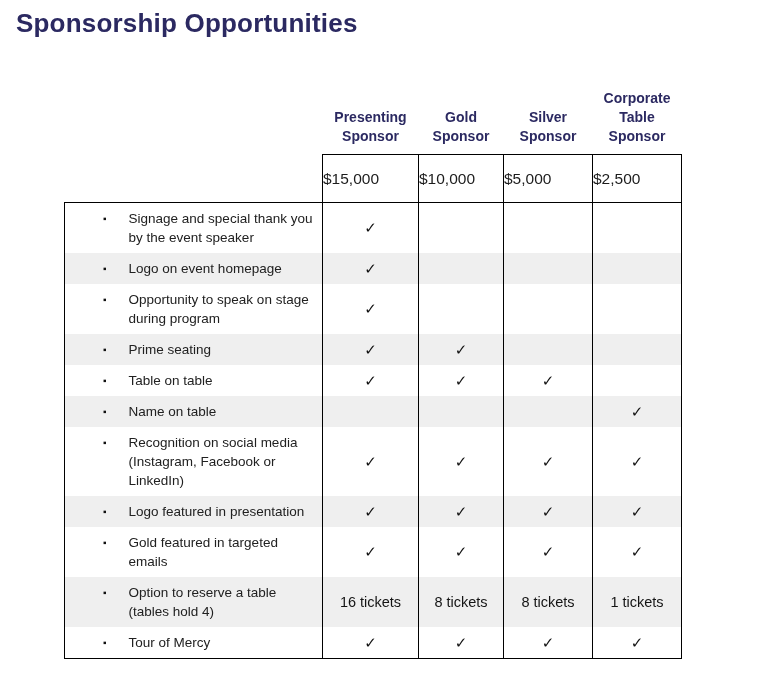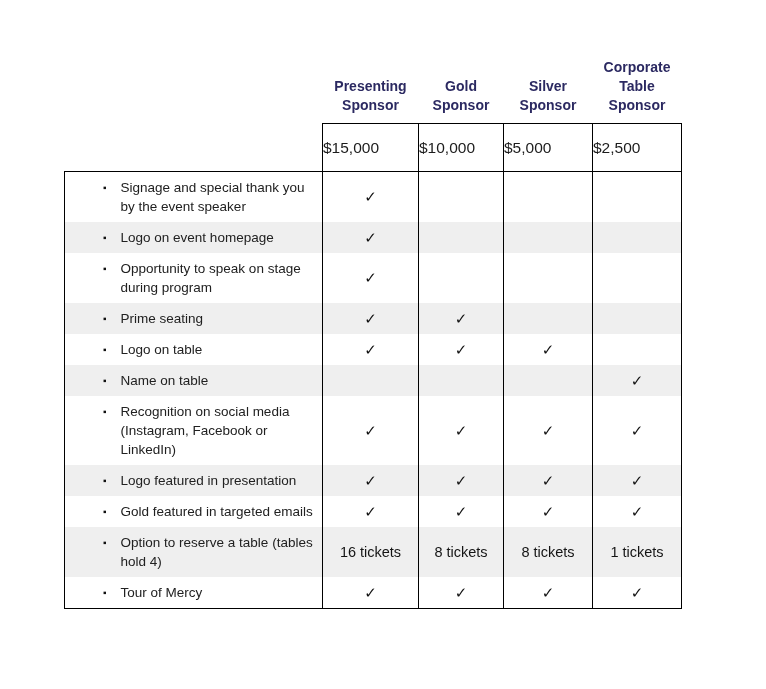--- a/index.html
+++ b/index.html
@@ -70,34 +70,35 @@
     line-height: 19px;
     color: var(--body);
   }
   .feature-inner { display: flex; gap: 14px; align-items: flex-start; }
   .bullet {
     font-size: 10px;
     line-height: 19px;
     color: #111;
     flex: 0 0 auto;
   }
-  .feature-text { flex: 1 1 auto; }
+  .feature-text { flex: 1 1 auto; margin-left: 8px; }
 
   td.value-cell {
     text-align: center;
     font-size: 14.5px;
     padding: 6px 2px;
     color: #141414;
   }
   .check { font-size: 15px; color: #111; }
 </style>
 </head>
 <body>
 
 <div class="page">
+  <h1 class="title">Sponsorship Opportunities</h1>
 
   <table class="sponsor-table">
     <colgroup>
       <col class="c-feature">
       <col class="c-presenting">
       <col class="c-gold">
       <col class="c-silver">
       <col class="c-corporate">
     </colgroup>
     <thead>
@@ -162,21 +163,21 @@
           </td>
           <td class="value-cell"><span class="check">✓</span></td>
           <td class="value-cell"><span class="check">✓</span></td>
           <td class="value-cell"></td>
           <td class="value-cell"></td>
         </tr>
         <tr>
           <td class="feature-cell">
             <div class="feature-inner">
               <span class="bullet">▪</span>
-              <span class="feature-text">Logo on table</span>
+              <span class="feature-text">Table on table</span>
             </div>
           </td>
           <td class="value-cell"><span class="check">✓</span></td>
           <td class="value-cell"><span class="check">✓</span></td>
           <td class="value-cell"><span class="check">✓</span></td>
           <td class="value-cell"></td>
         </tr>
         <tr class="alt">
           <td class="feature-cell">
             <div class="feature-inner">

